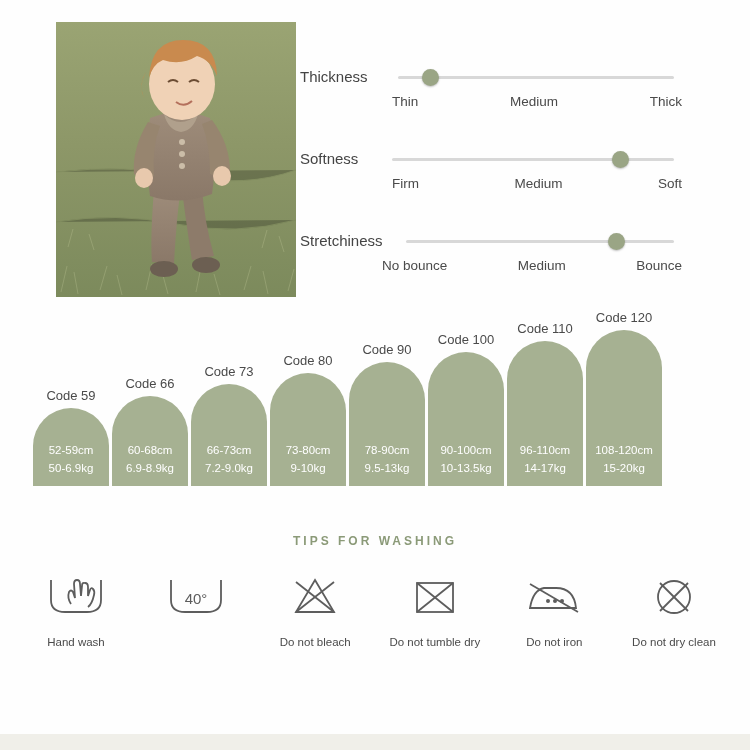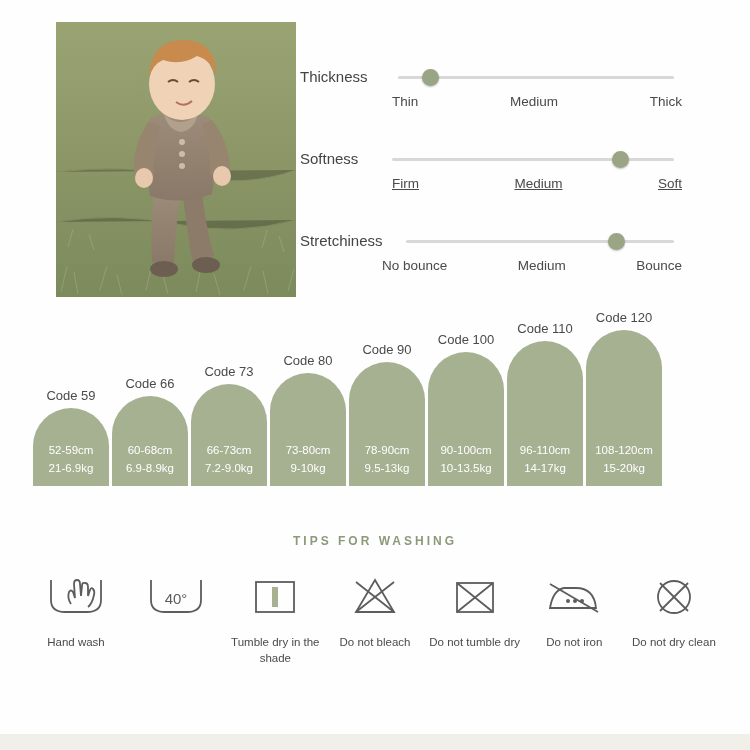--- a/index.html
+++ b/index.html
@@ -76,21 +76,21 @@
   }
   .ticks span { text-align: center; }
 
   
   .s1 .track { left: 98px; width: 276px; }
   .s1 .knob  { left: 122px; }
   .s1 .ticks { left: 92px; width: 290px; justify-content: space-between; }
   
   .s2 .track { left: 92px; width: 282px; }
   .s2 .knob  { left: 312px; }
-  .s2 .ticks { left: 92px; width: 290px; justify-content: space-between; text-decoration: underline; }
+  .s2 .ticks { left: 92px; width: 290px; justify-content: space-between; }
   
   .s3 .track { left: 106px; width: 268px; }
   .s3 .knob  { left: 308px; }
   .s3 .ticks { left: 82px; width: 300px; justify-content: space-between; }
 
   
   .sizechart {
     position: relative;
     height: 190px;
     margin-top: 2px;
@@ -284,21 +284,21 @@
   </div>
 </div>
 
 <div class="sizechart">
   <div class="arches">
 
     <div class="arch-wrap">
       <div class="code">Code 59</div>
       <div class="arch" style="height:78px">
         <div class="m">52-59cm</div>
-        <div class="m">21-6.9kg</div>
+        <div class="m">50-6.9kg</div>
       </div>
     </div>
 
     <div class="arch-wrap">
       <div class="code">Code 66</div>
       <div class="arch" style="height:90px">
         <div class="m">60-68cm</div>
         <div class="m">6.9-8.9kg</div>
       </div>
     </div>
@@ -372,29 +372,20 @@
 
     <div class="wash-item">
       <div class="wash-icon">
         <svg width="62" height="44" viewBox="0 0 62 44" fill="none" stroke="#5d5d5d" stroke-width="1.8">
           <path d="M6 6 L6 26 Q6 38 20 38 L42 38 Q56 38 56 26 L56 6"></path>
           <text x="31" y="30" font-family="Liberation Sans, sans-serif" font-size="15" fill="#5d5d5d" stroke="none" text-anchor="middle">40°</text>
         </svg>
       </div>
     </div>
 
-    <div class="wash-item">
-      <div class="wash-icon">
-        <svg width="54" height="44" viewBox="0 0 54 44" fill="none" stroke="#5d5d5d" stroke-width="1.8">
-          <rect x="8" y="8" width="38" height="30"></rect>
-          <rect x="24" y="13" width="6" height="20" fill="#a6b192" stroke="none"></rect>
-        </svg>
-      </div>
-      <div class="wash-cap">Tumble dry in the shade</div>
-    </div>
 
     <div class="wash-item">
       <div class="wash-icon">
         <svg width="54" height="44" viewBox="0 0 54 44" fill="none" stroke="#5d5d5d" stroke-width="1.8">
           <path d="M27 6 L46 38 L8 38 Z"></path>
           <path d="M8 8 L46 38"></path>
           <path d="M46 8 L8 38"></path>
         </svg>
       </div>
       <div class="wash-cap">Do not bleach</div>

